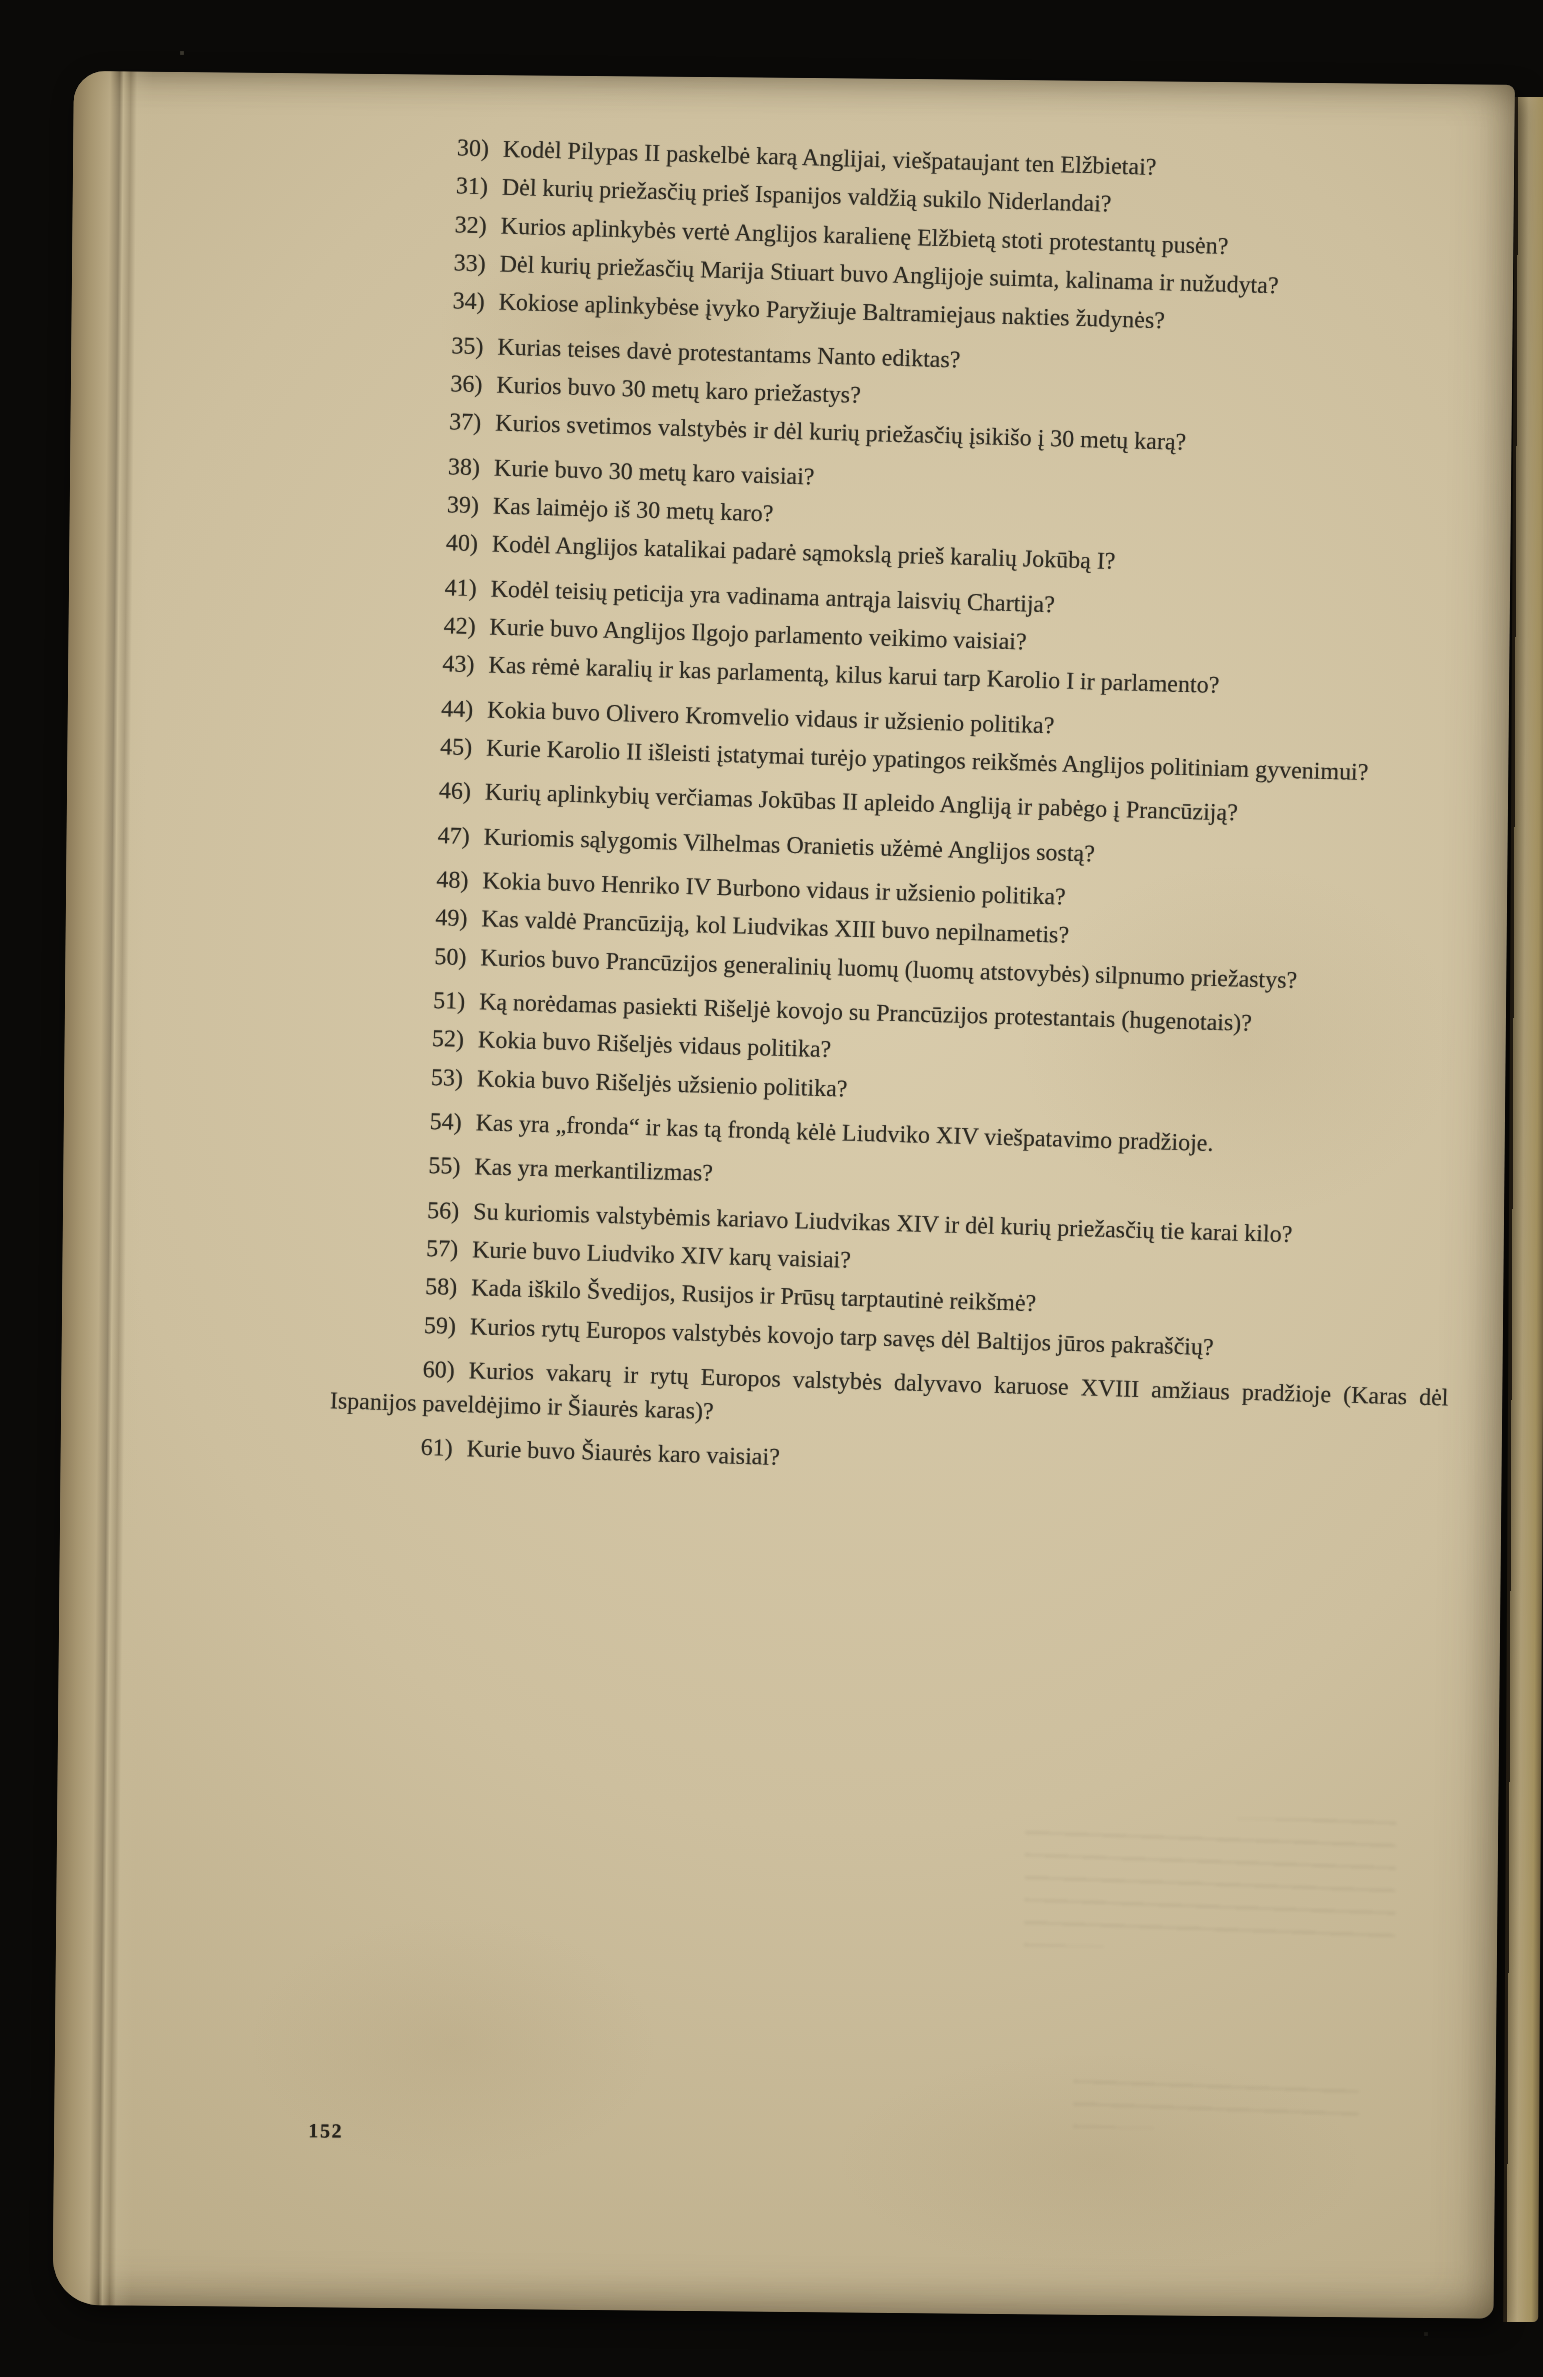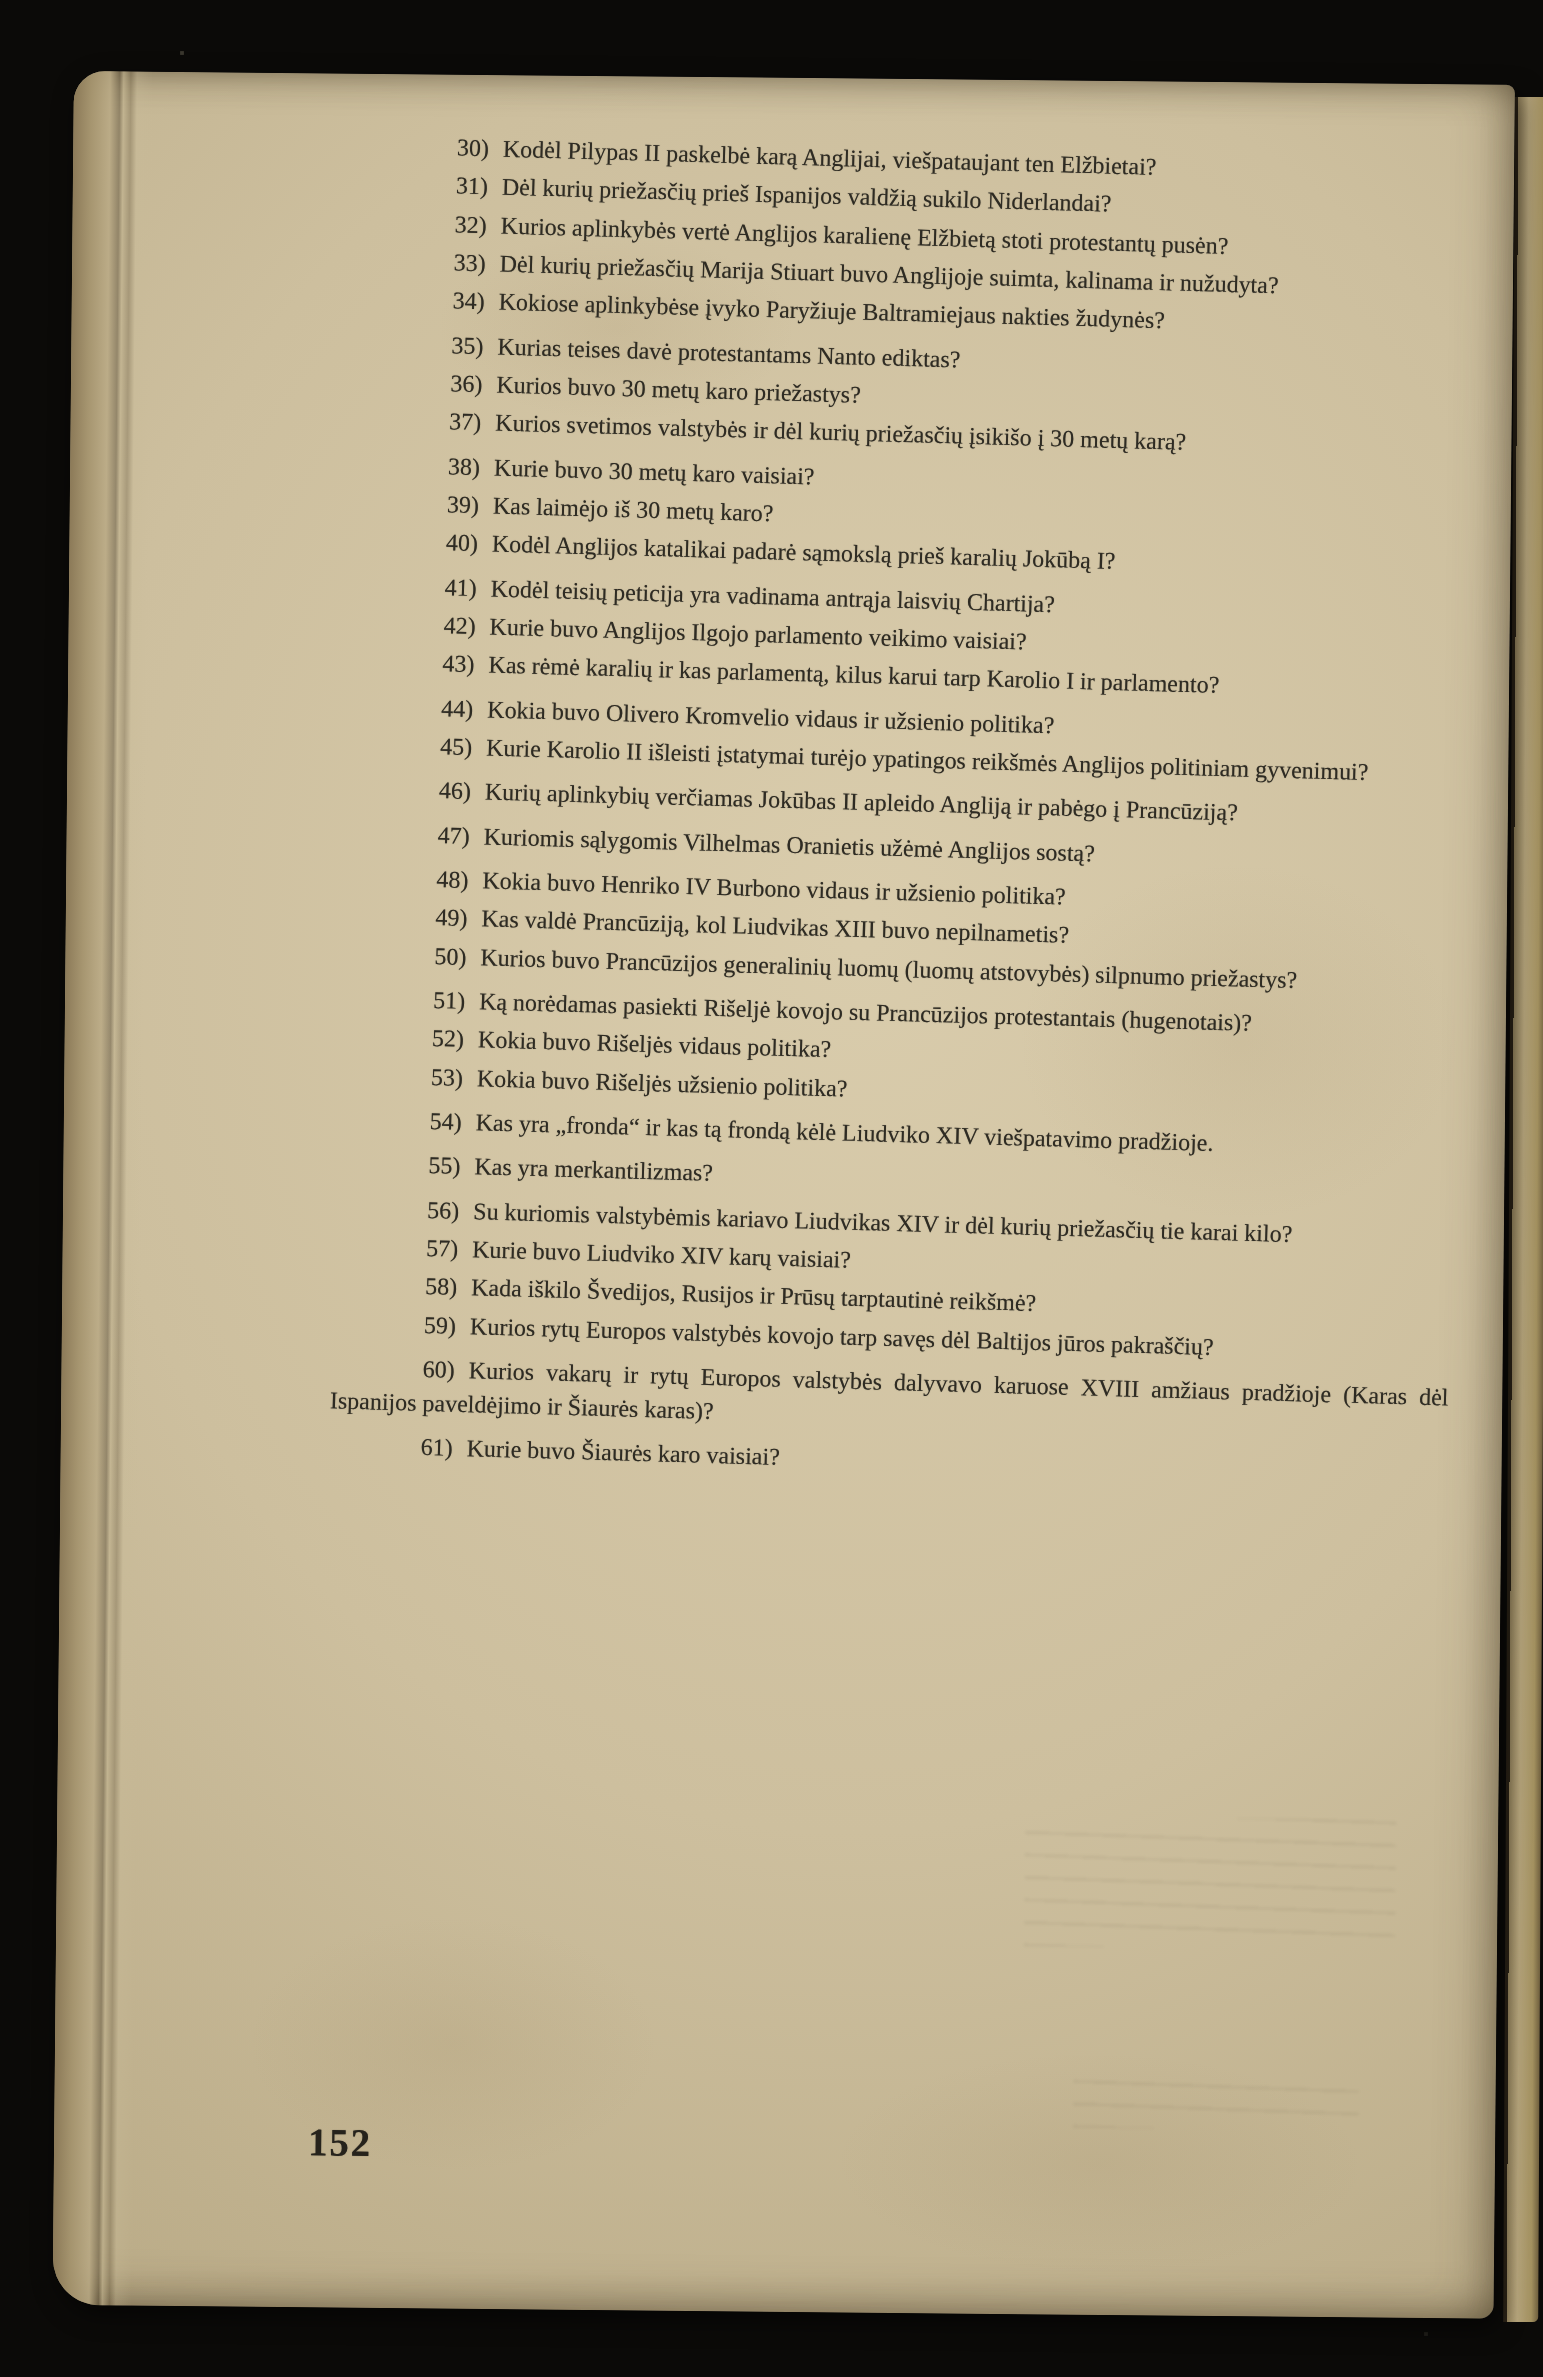--- a/index.html
+++ b/index.html
@@ -115,21 +115,21 @@
   .content p.question {
     margin: 0 0 4.3px 0;
     text-indent: 92px;
   }
   .content p.question.gap { margin-top: 10.4px; }
   .qnum { margin-right: 14px; white-space: nowrap; }
 
   .page-number {
     position: absolute;
     left: 254px; top: 2046px;
-    font-size: 39px;
+    font-size: 20px;
     font-weight: 700;
     letter-spacing: 1.7px;
     color: #26231c;
     text-shadow: 0 0 0.9px rgba(38,35,28,.6);
   }
 </style>
 </head>
 <body>
 
 <div>

